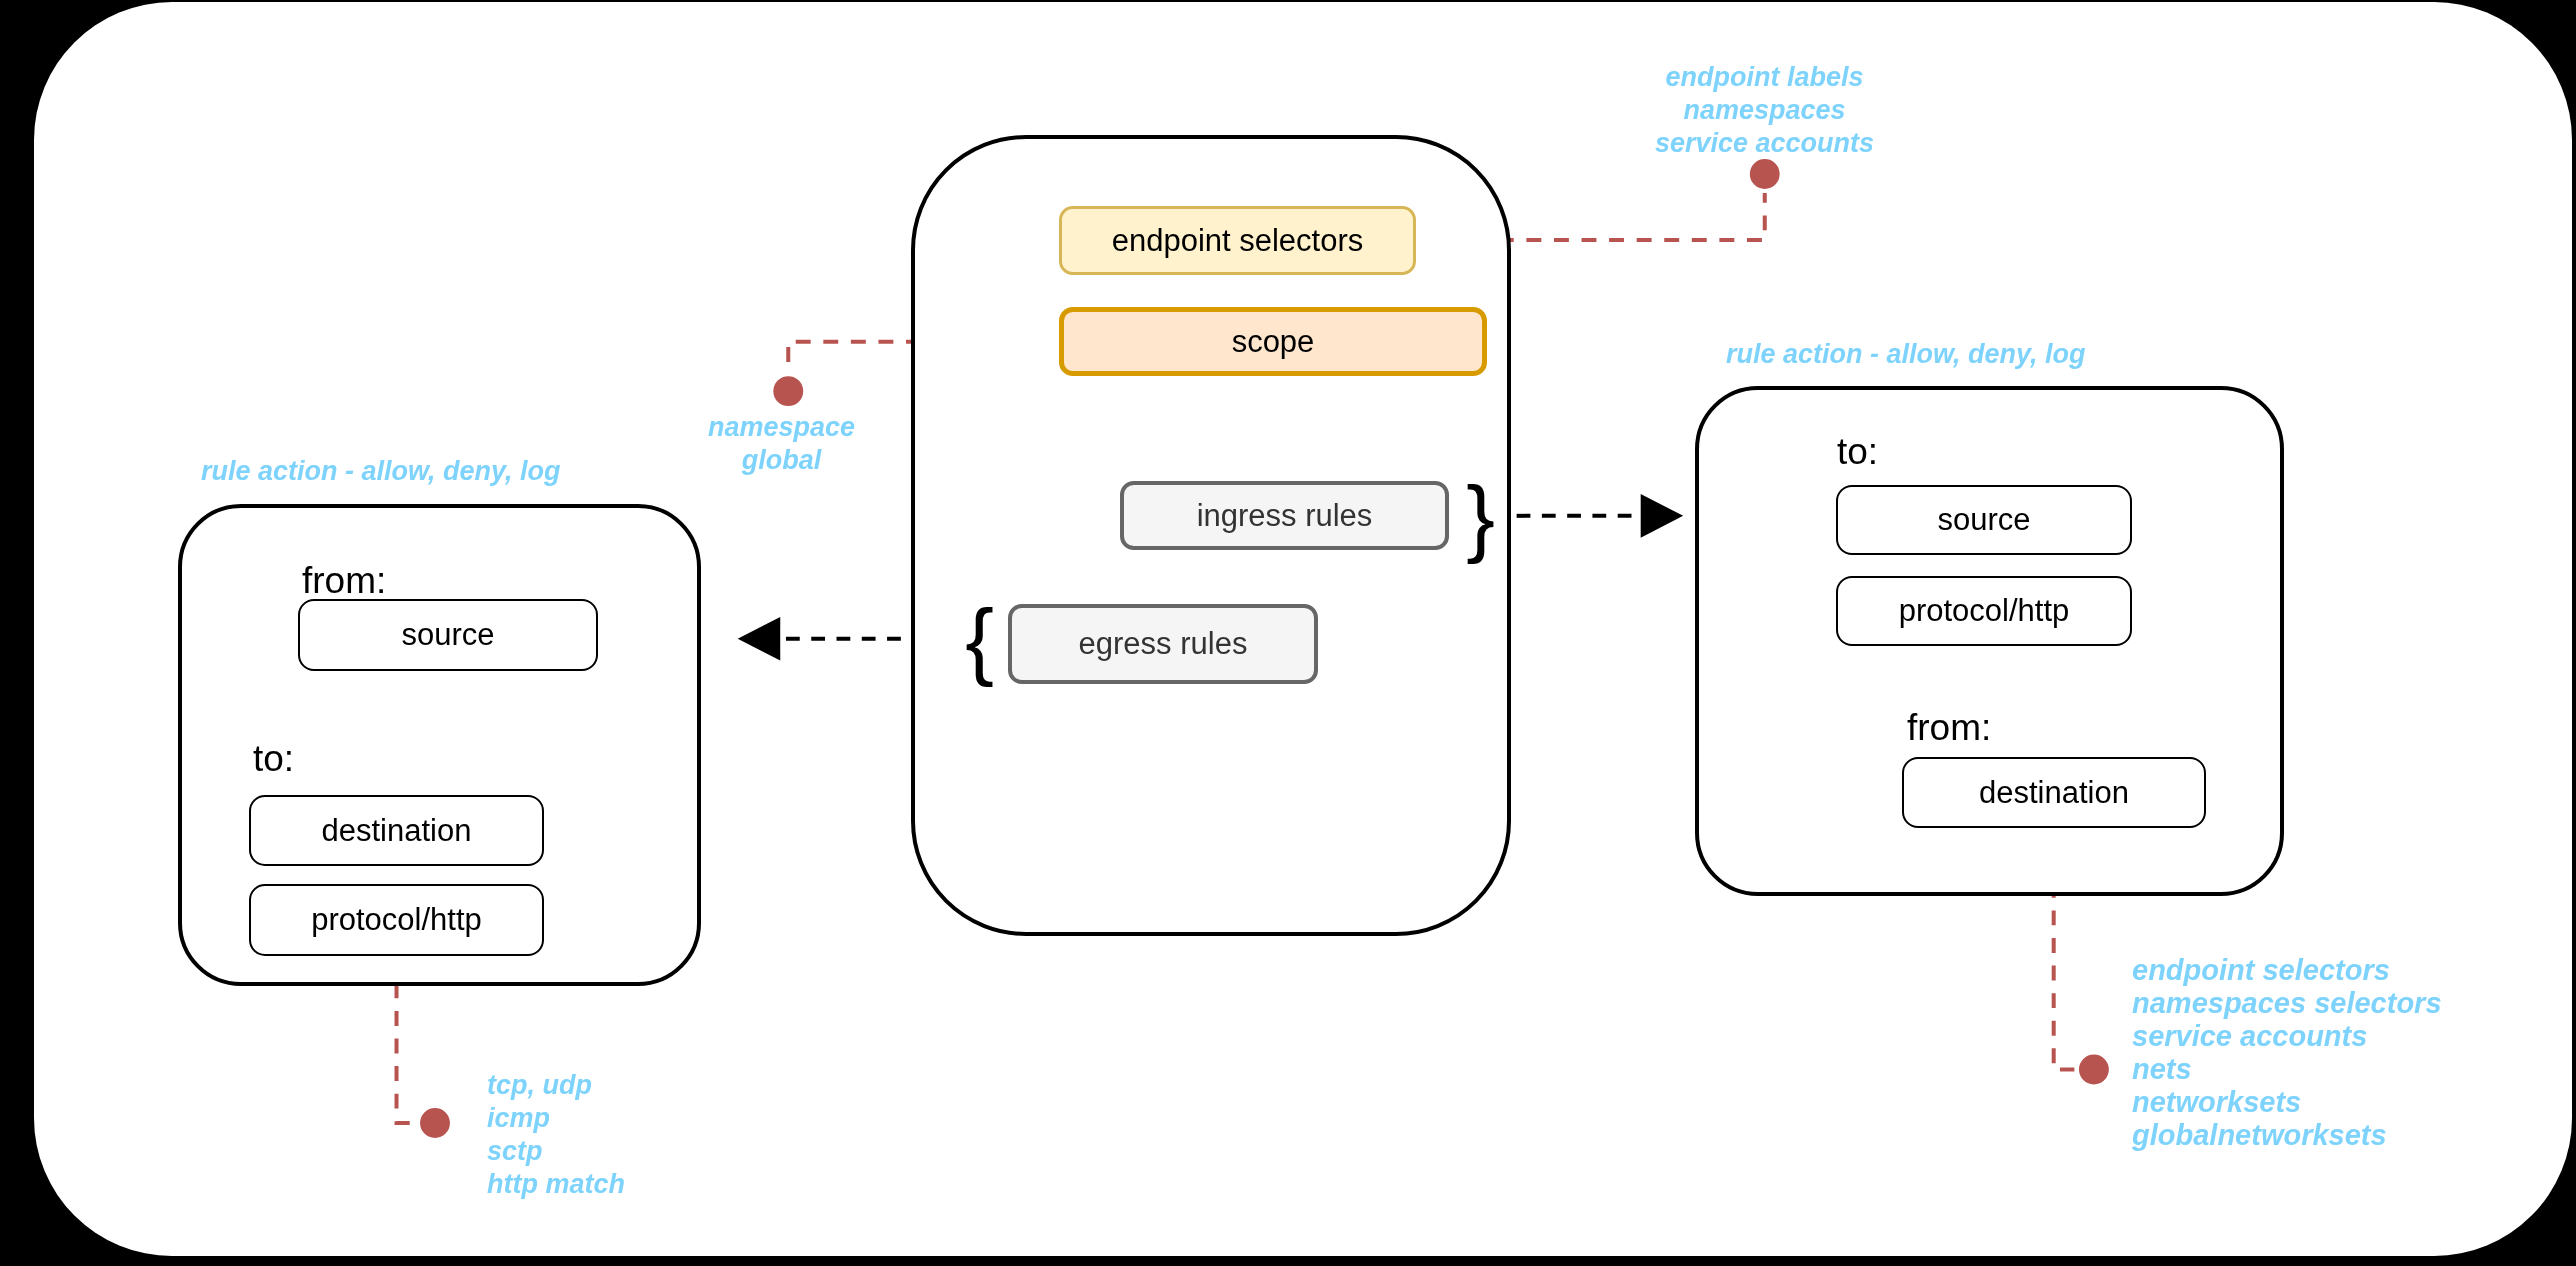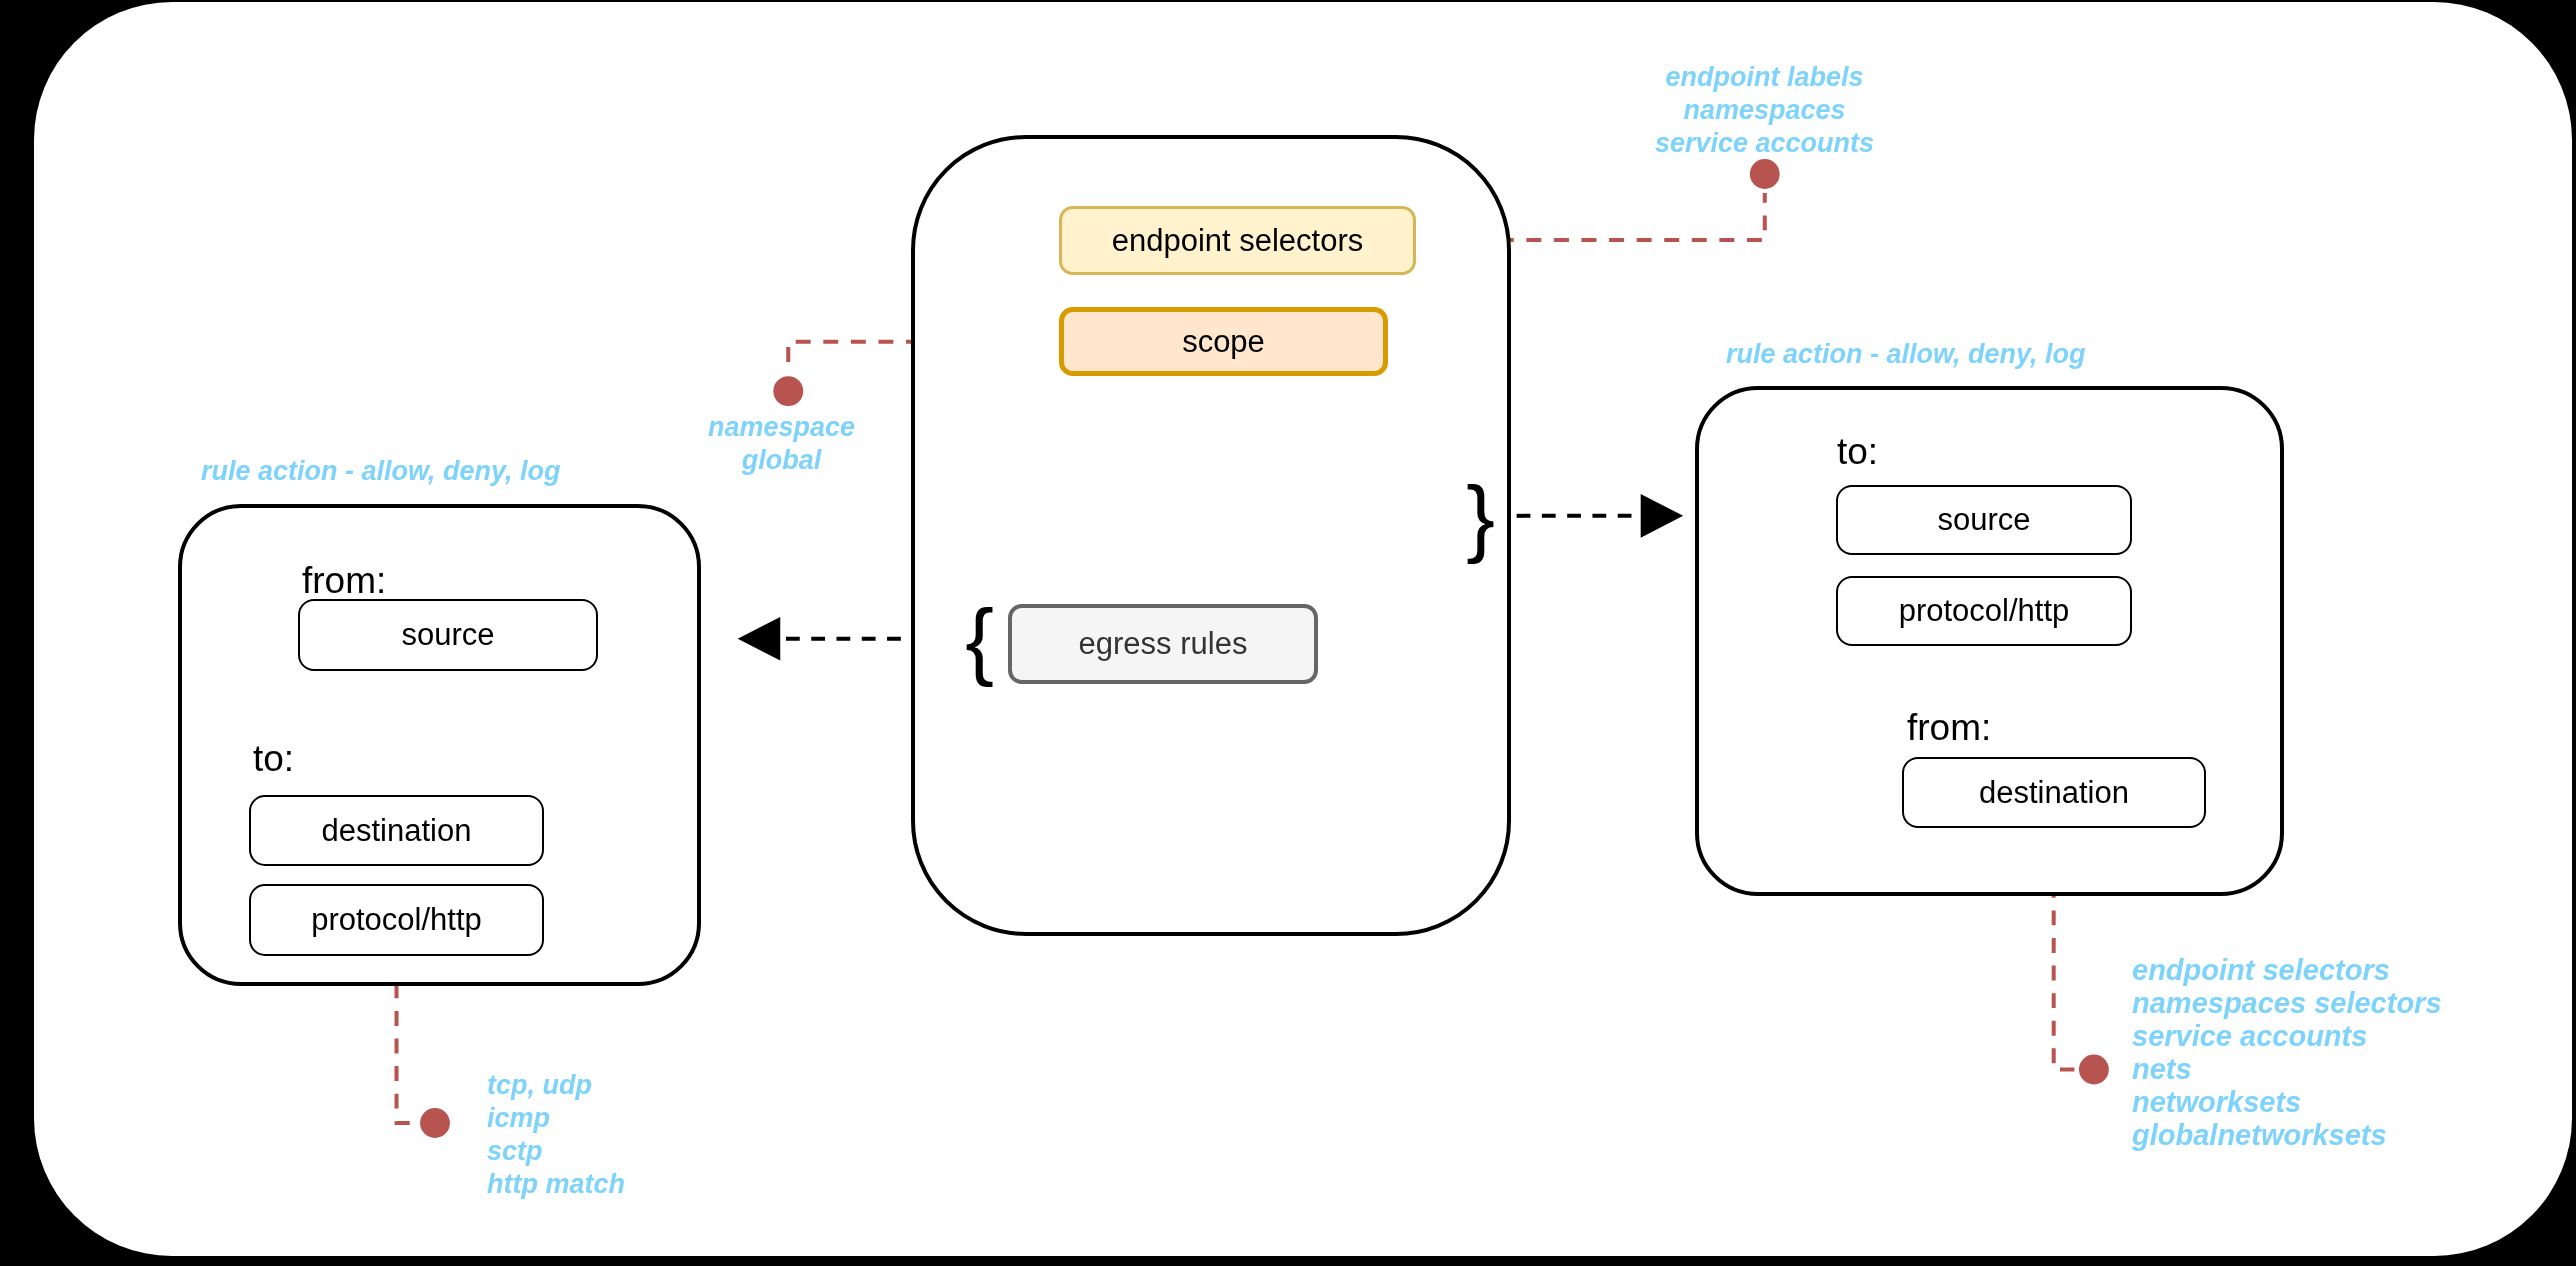--- a/index.html
+++ b/index.html
@@ -47,24 +47,27 @@
     <path d="M1656 1112 H1356" fill="none" stroke="#000" stroke-width="7" stroke-dasharray="24 20"></path>
     <polygon points="1284,1112 1358,1074 1358,1150" fill="#000"></polygon>
   </svg>
 
   <div class="container-box" style="left:911px;top:135px;width:600px;height:801px;"></div>
 
   <div class="shape endpoint" style="left:1059px;top:206px;width:357px;height:69px;">
     <span>endpoint selectors</span>
   </div>
 
-  <div class="shape scope" style="left:1059px;top:307px;width:329px;height:69px;">
+  <div class="shape scope" style="left:1059px;top:307px;width:428px;height:69px;">
     <span>scope</span>
   </div>
 
+  <div class="shape grayshape" style="left:1120px;top:481px;width:329px;height:69px;">
+    <span>ingress rules</span>
+  </div>
   <div class="brace" style="left:1449px;top:470px;width:63px;height:92px;">}</div>
 
   <div class="shape grayshape" style="left:1008px;top:604px;width:310px;height:80px;">
     <span>egress rules</span>
   </div>
   <div class="brace" style="left:948px;top:593px;width:63px;height:92px;">{</div>
 
   <div class="note" style="left:201px;top:455px;">rule action - allow, deny, log</div>
   <div class="rule-box" style="left:178px;top:504px;width:523px;height:482px;"></div>
   <div class="fieldlabel" style="left:302px;top:560px;">from:</div>

